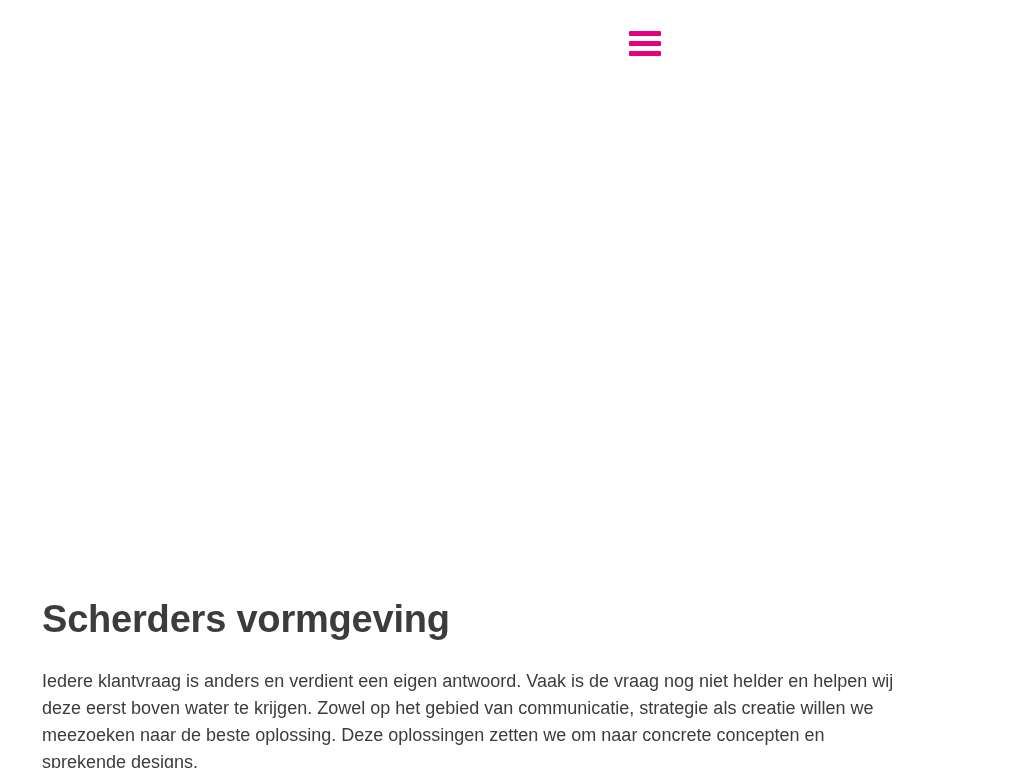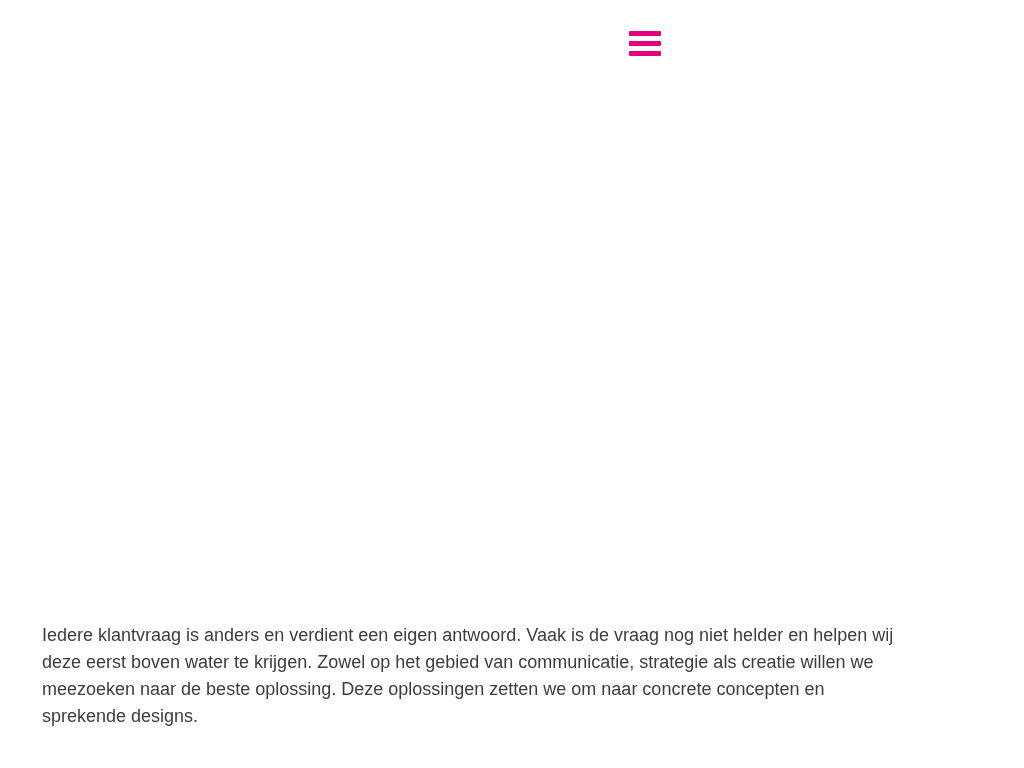--- a/index.html
+++ b/index.html
@@ -115,16 +115,17 @@
       <span class="bar"></span>
       <span class="bar"></span>
       <span class="bar"></span>
       <span class="sr-only">Menu</span>
     </button>
   </header>
 
   <section class="hero"></section>
 
   <main class="content">
+    <h1 class="page-title">Scherders vormgeving</h1>
     <p class="intro">Iedere klantvraag is anders en verdient een eigen antwoord. Vaak is de vraag nog niet helder en helpen wij deze eerst boven water te krijgen. Zowel op het gebied van communicatie, strategie als creatie willen we meezoeken naar de beste oplossing. Deze oplossingen zetten we om naar concrete concepten en sprekende designs.</p>
   </main>
 
 </div>
 
 </body></html>

